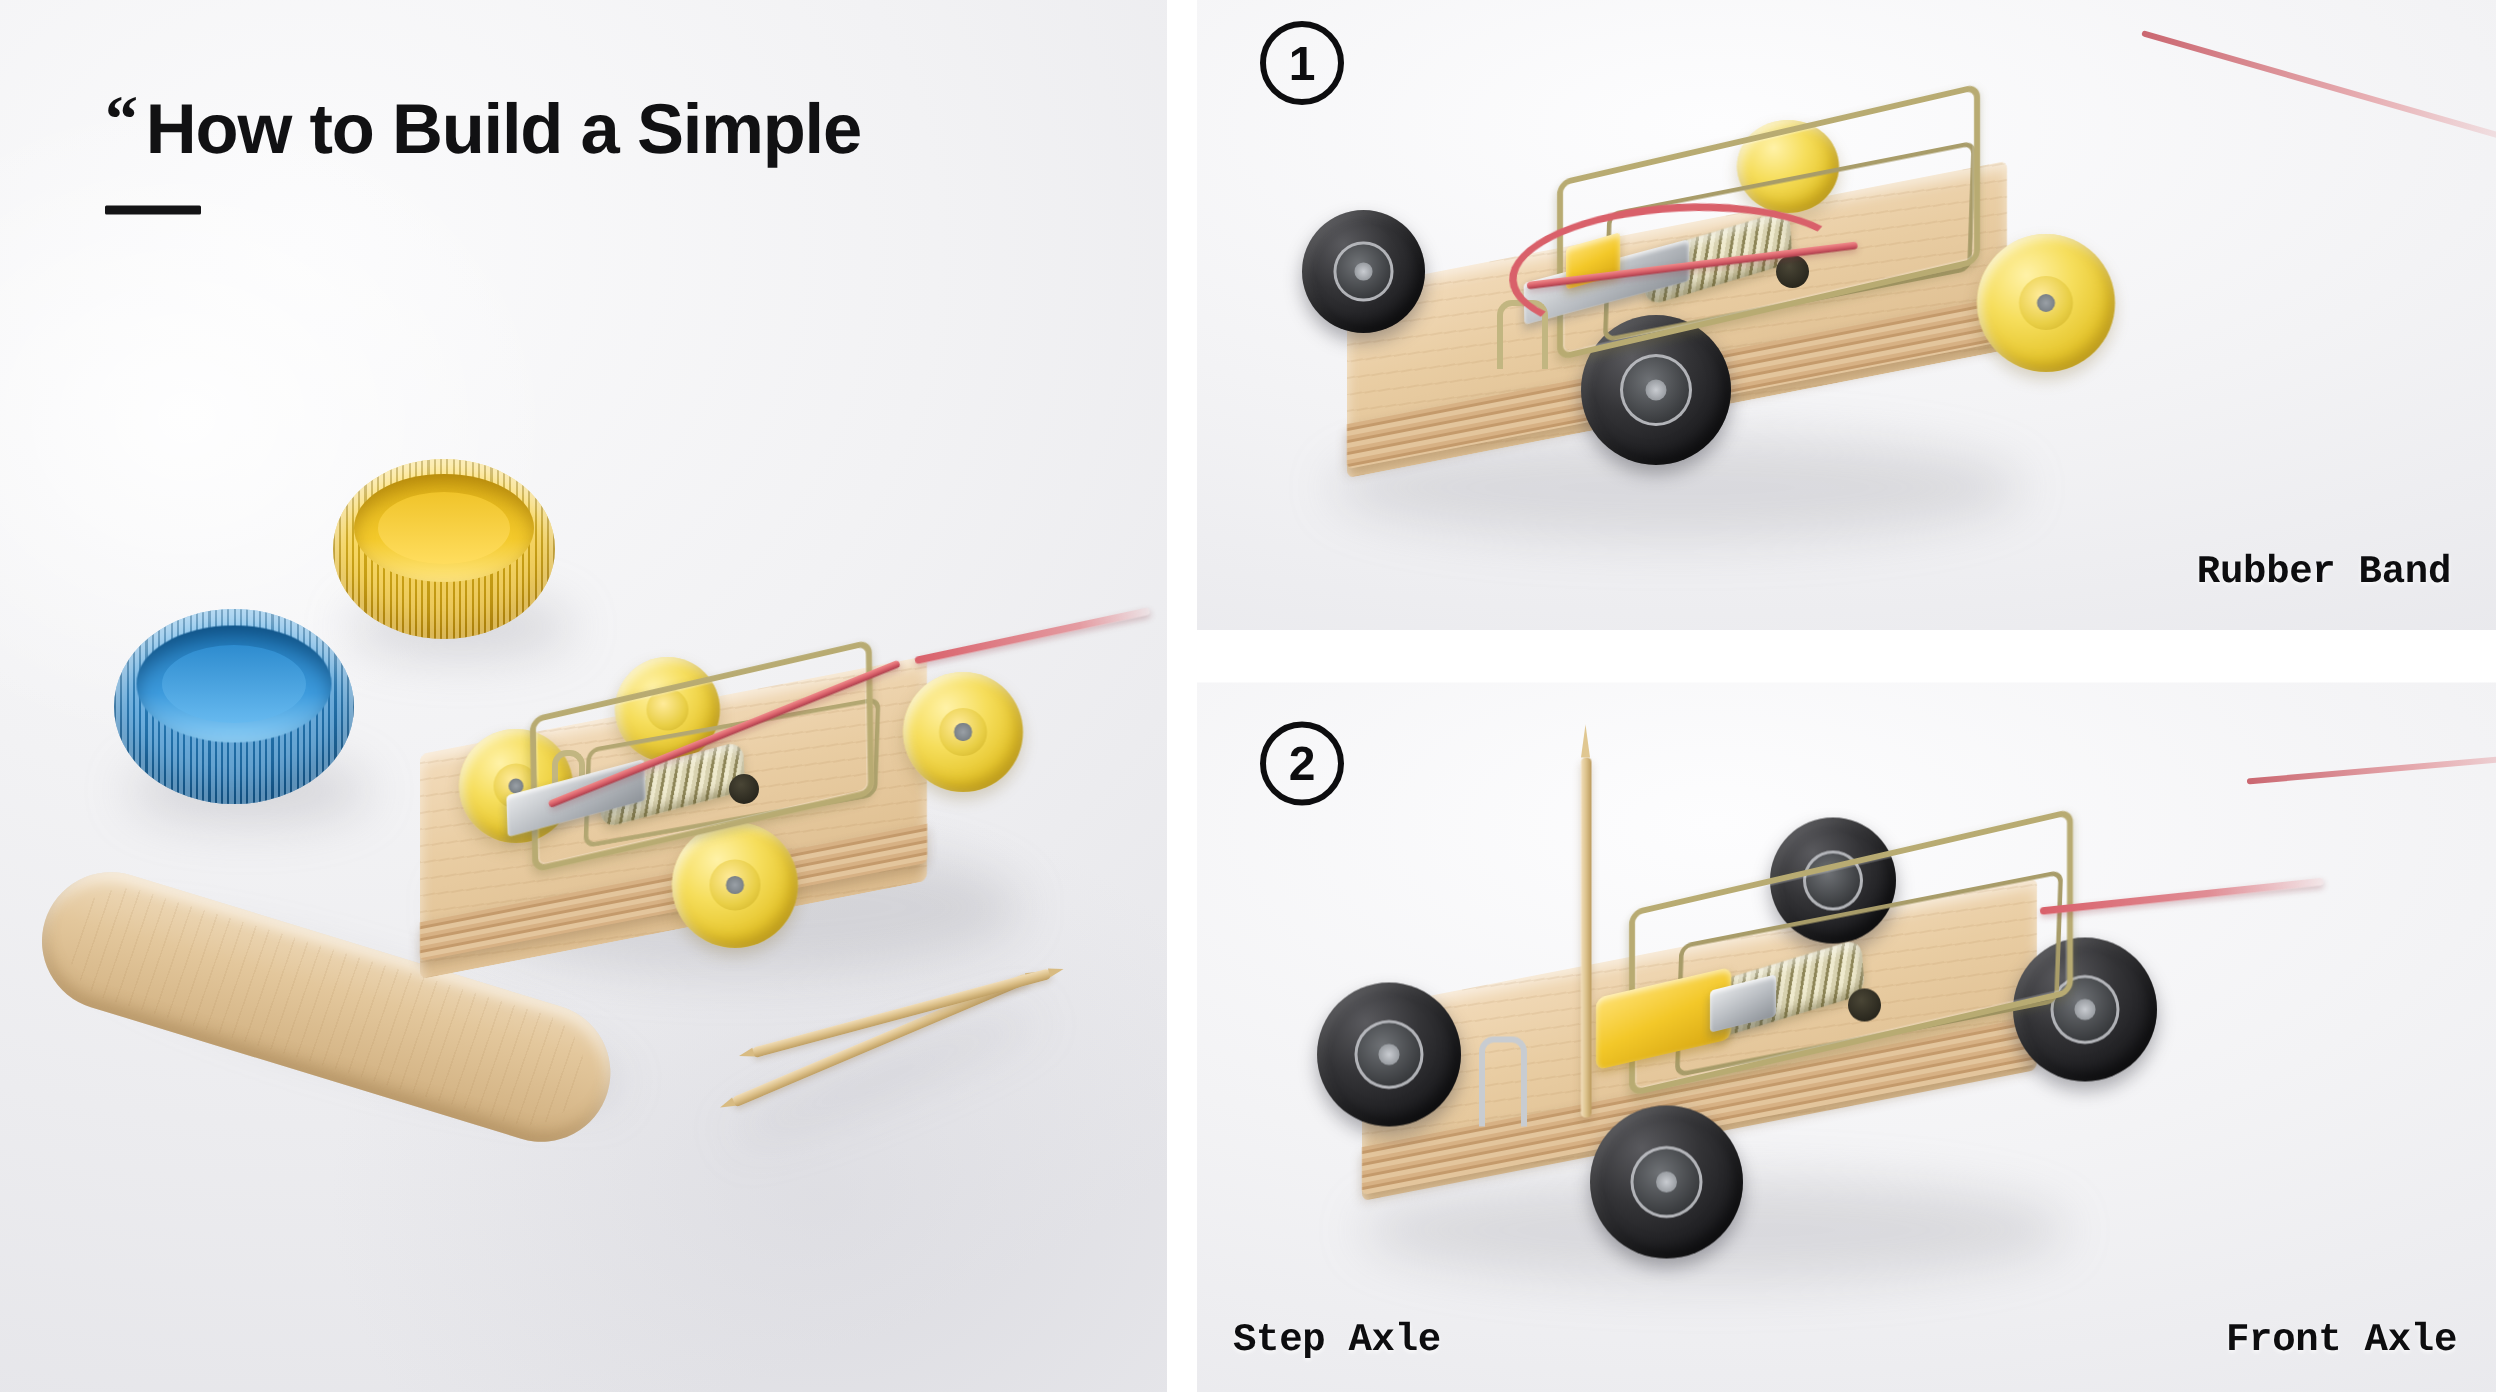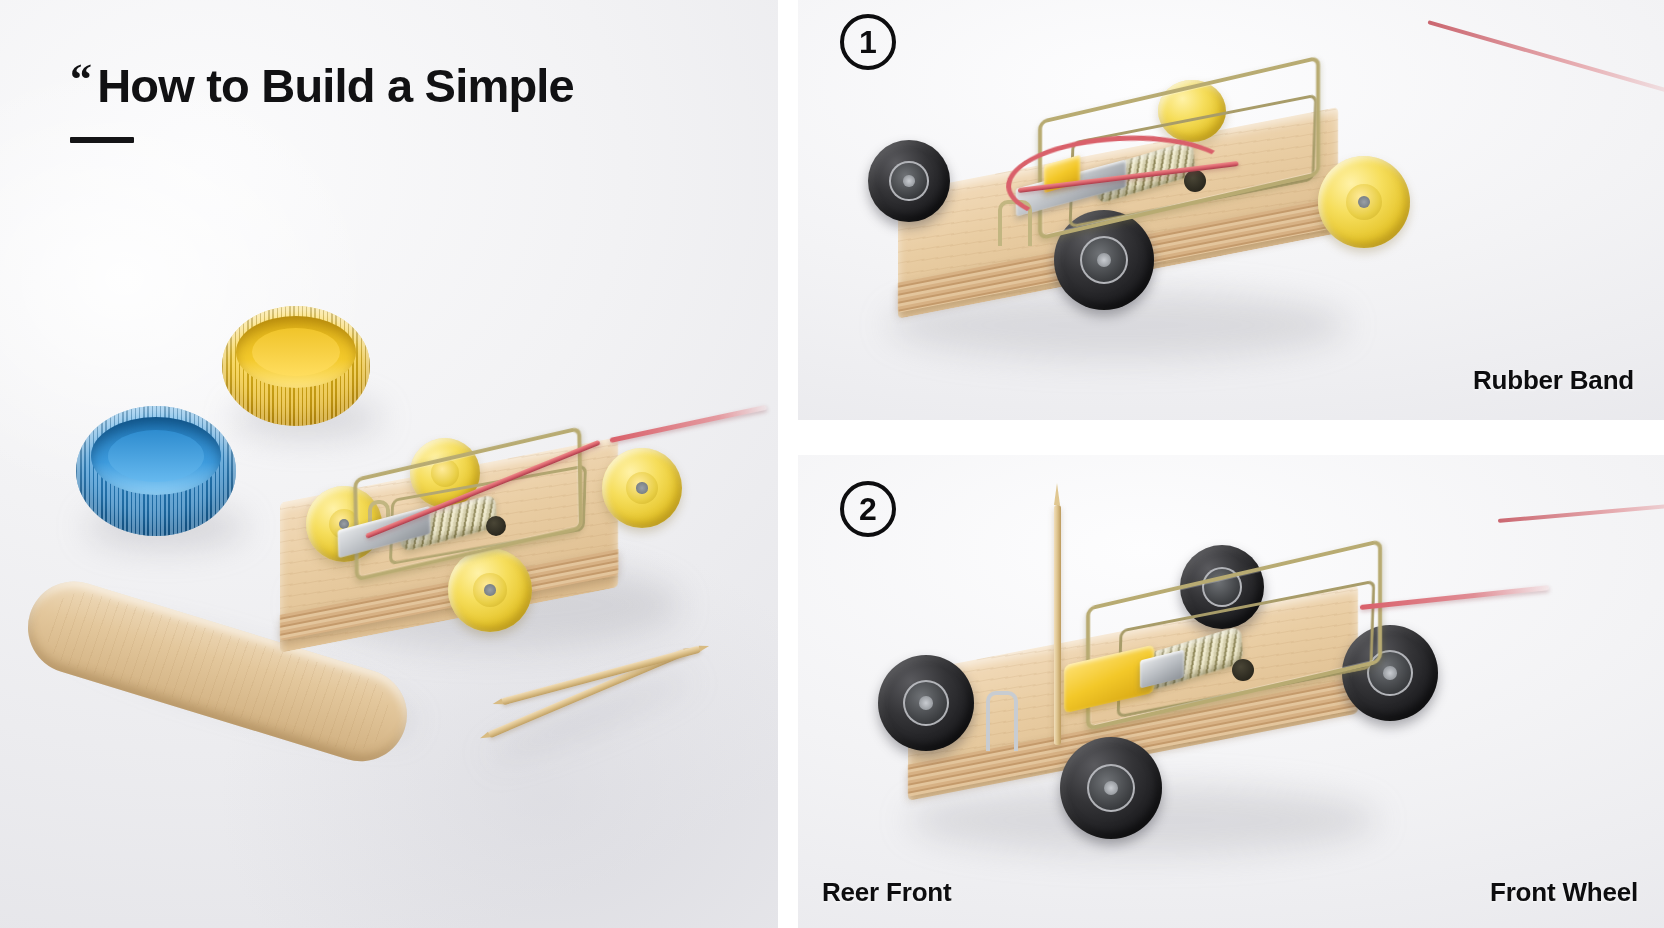--- a/index.html
+++ b/index.html
@@ -391,21 +391,21 @@
 
   .step-label {
     position: absolute;
     font-size: 26px;
     font-weight: 700;
     color: #0d0d0f;
     letter-spacing: -0.2px;
     z-index: 30;
     white-space: nowrap;
     text-shadow: 0 1px 3px rgba(255,255,255,0.85);
-    font-family: Liberation Sans, sans-serif;
+    font-family: Liberation Mono, monospace;
   }
   .label-rubber { right: 30px; bottom: 24px; }
   .label-rear   { left: 24px;  bottom: 20px; }
   .label-front  { right: 26px; bottom: 20px; }
 
   .string-tail {
     position: absolute;
     height: 4px;
     background: linear-gradient(90deg, rgba(200,95,105,0.95) 0%, rgba(226,150,155,0.75) 60%, rgba(236,190,193,0.25) 100%);
     border-radius: 3px;
@@ -595,18 +595,18 @@
         <div class="metal-plate" style="left:272px;top:130px;width:44px;height:28px;transform:skewY(-14deg);border-radius:3px;z-index:18;"></div>
 
         <div class="staple-silver" style="left:118px;top:166px;width:32px;height:60px;z-index:19;"></div>
 
         <div class="red-string" style="left:492px;top:80px;width:190px;transform:rotate(-6deg);transform-origin:0 50%;z-index:21;
                     background:linear-gradient(90deg,#d9606a 0%,#e08d95 60%,rgba(236,190,193,0.25) 100%);"></div>
       </div>
 
       <div class="string-tail" style="left:700px;top:64px;width:200px;transform:rotate(-5deg);transform-origin:0 50%;"></div>
 
-      <div class="step-label label-rear">Reer Front</div>
-      <div class="step-label label-front">Front Wheel</div>
+      <div class="step-label label-rear">Step Axle</div>
+      <div class="step-label label-front">Front Axle</div>
     </article>
 
   </section>
 </div>
 
 </body></html>

